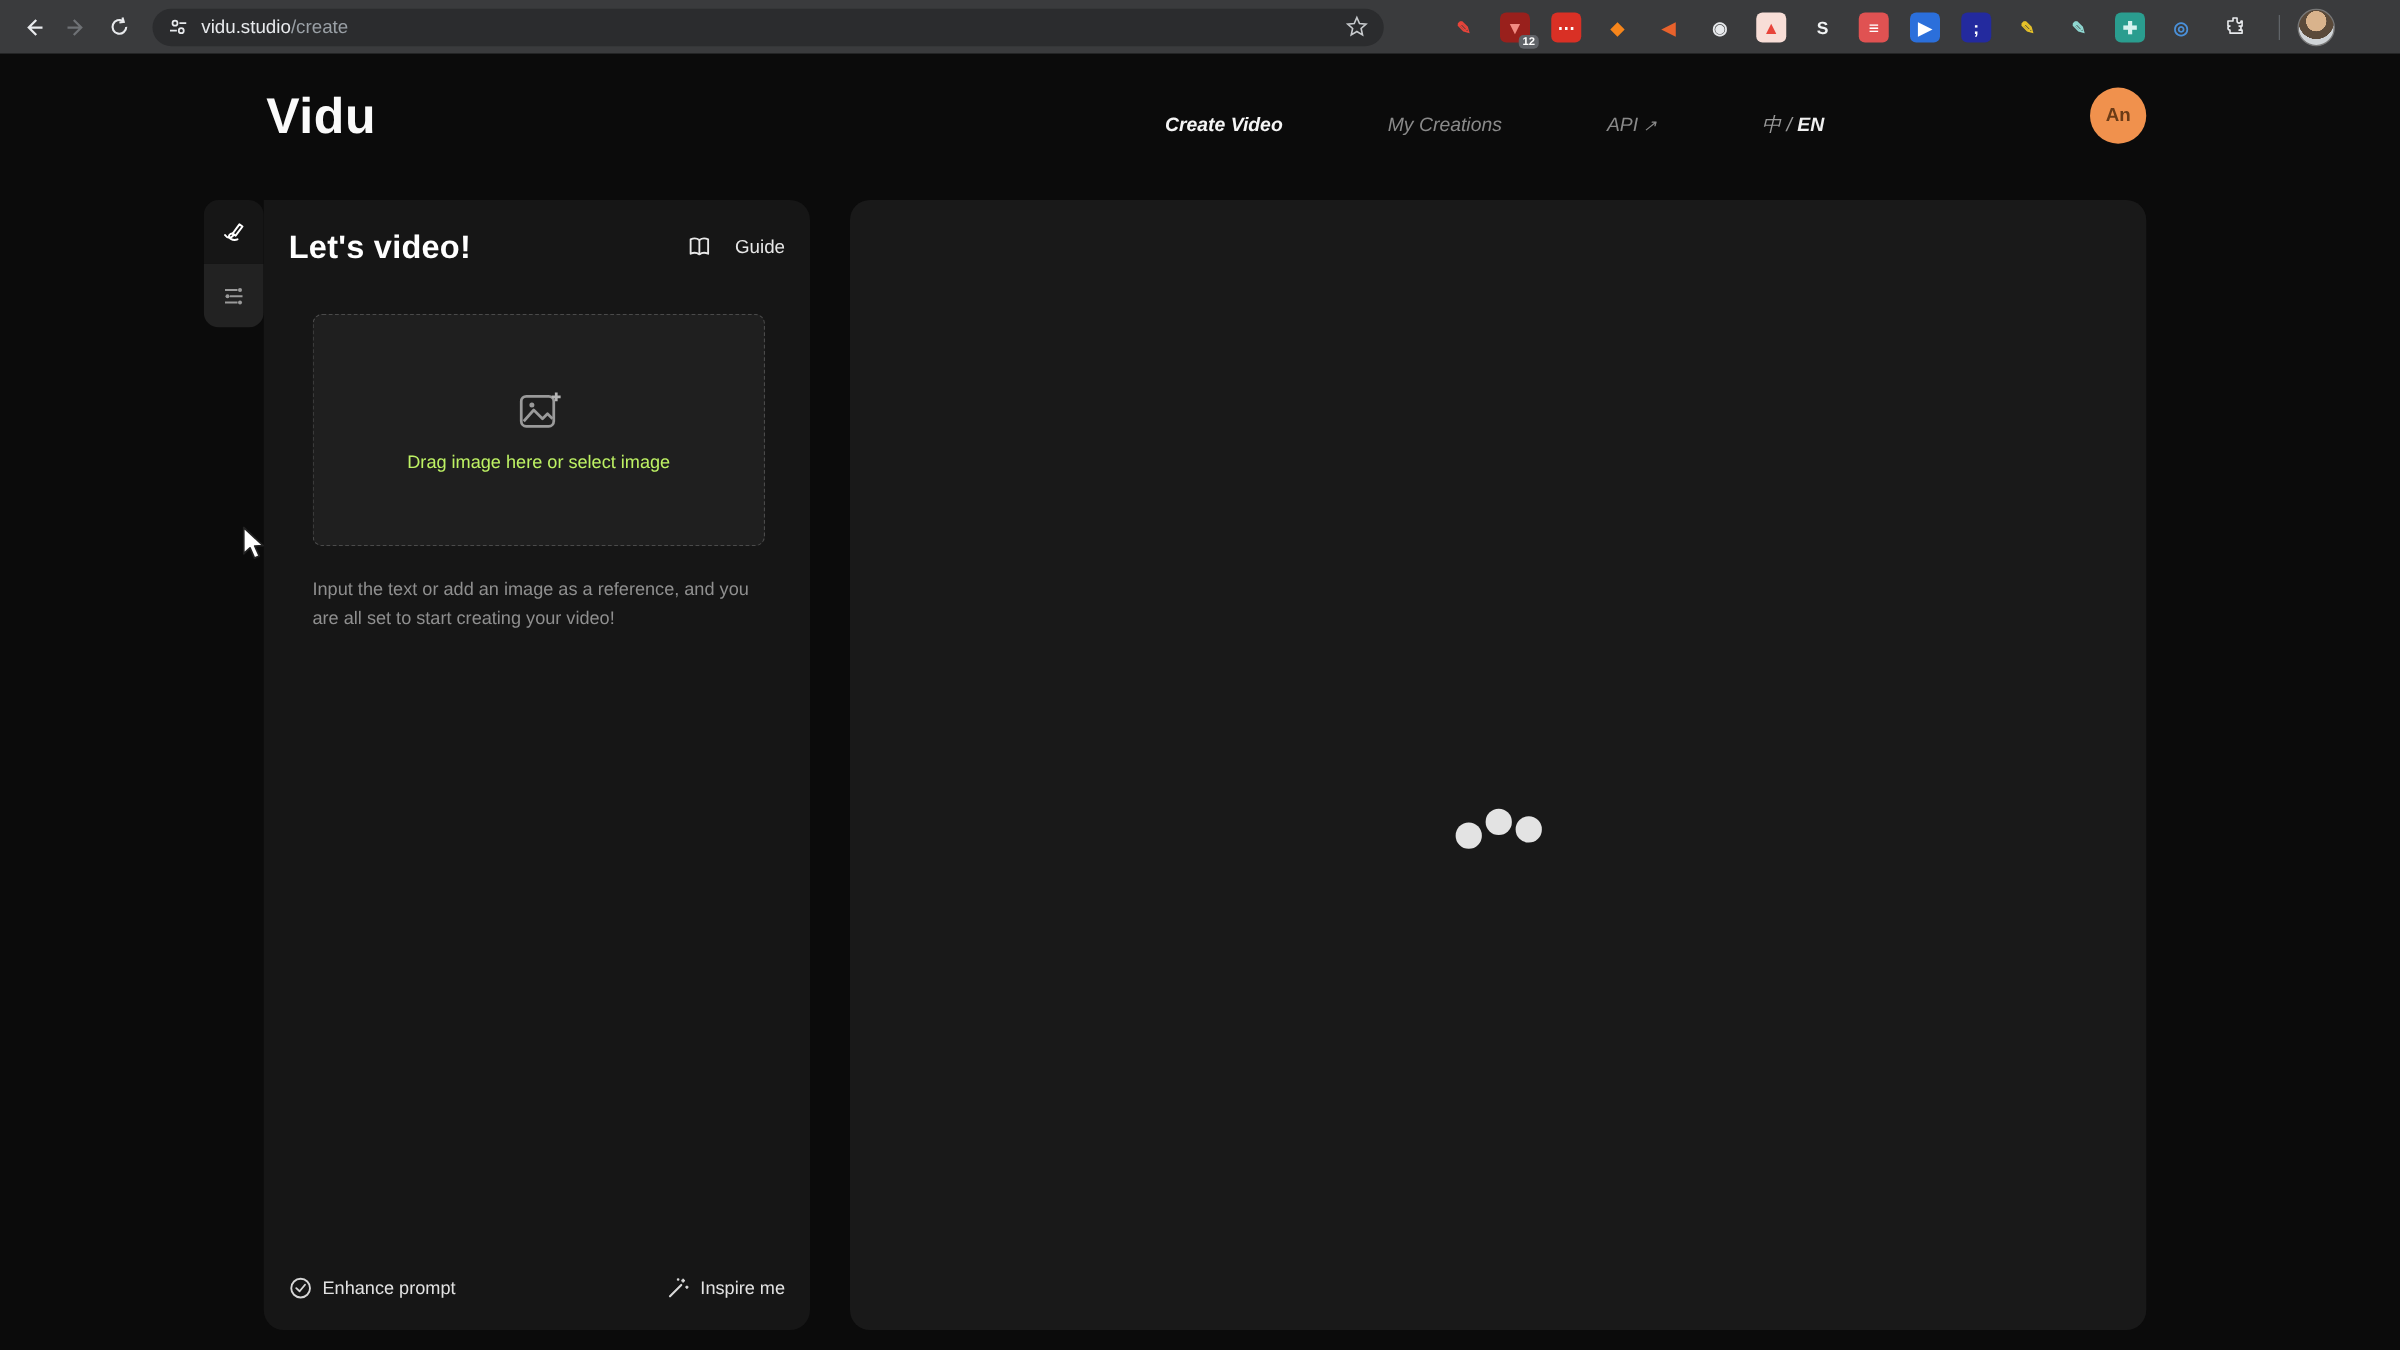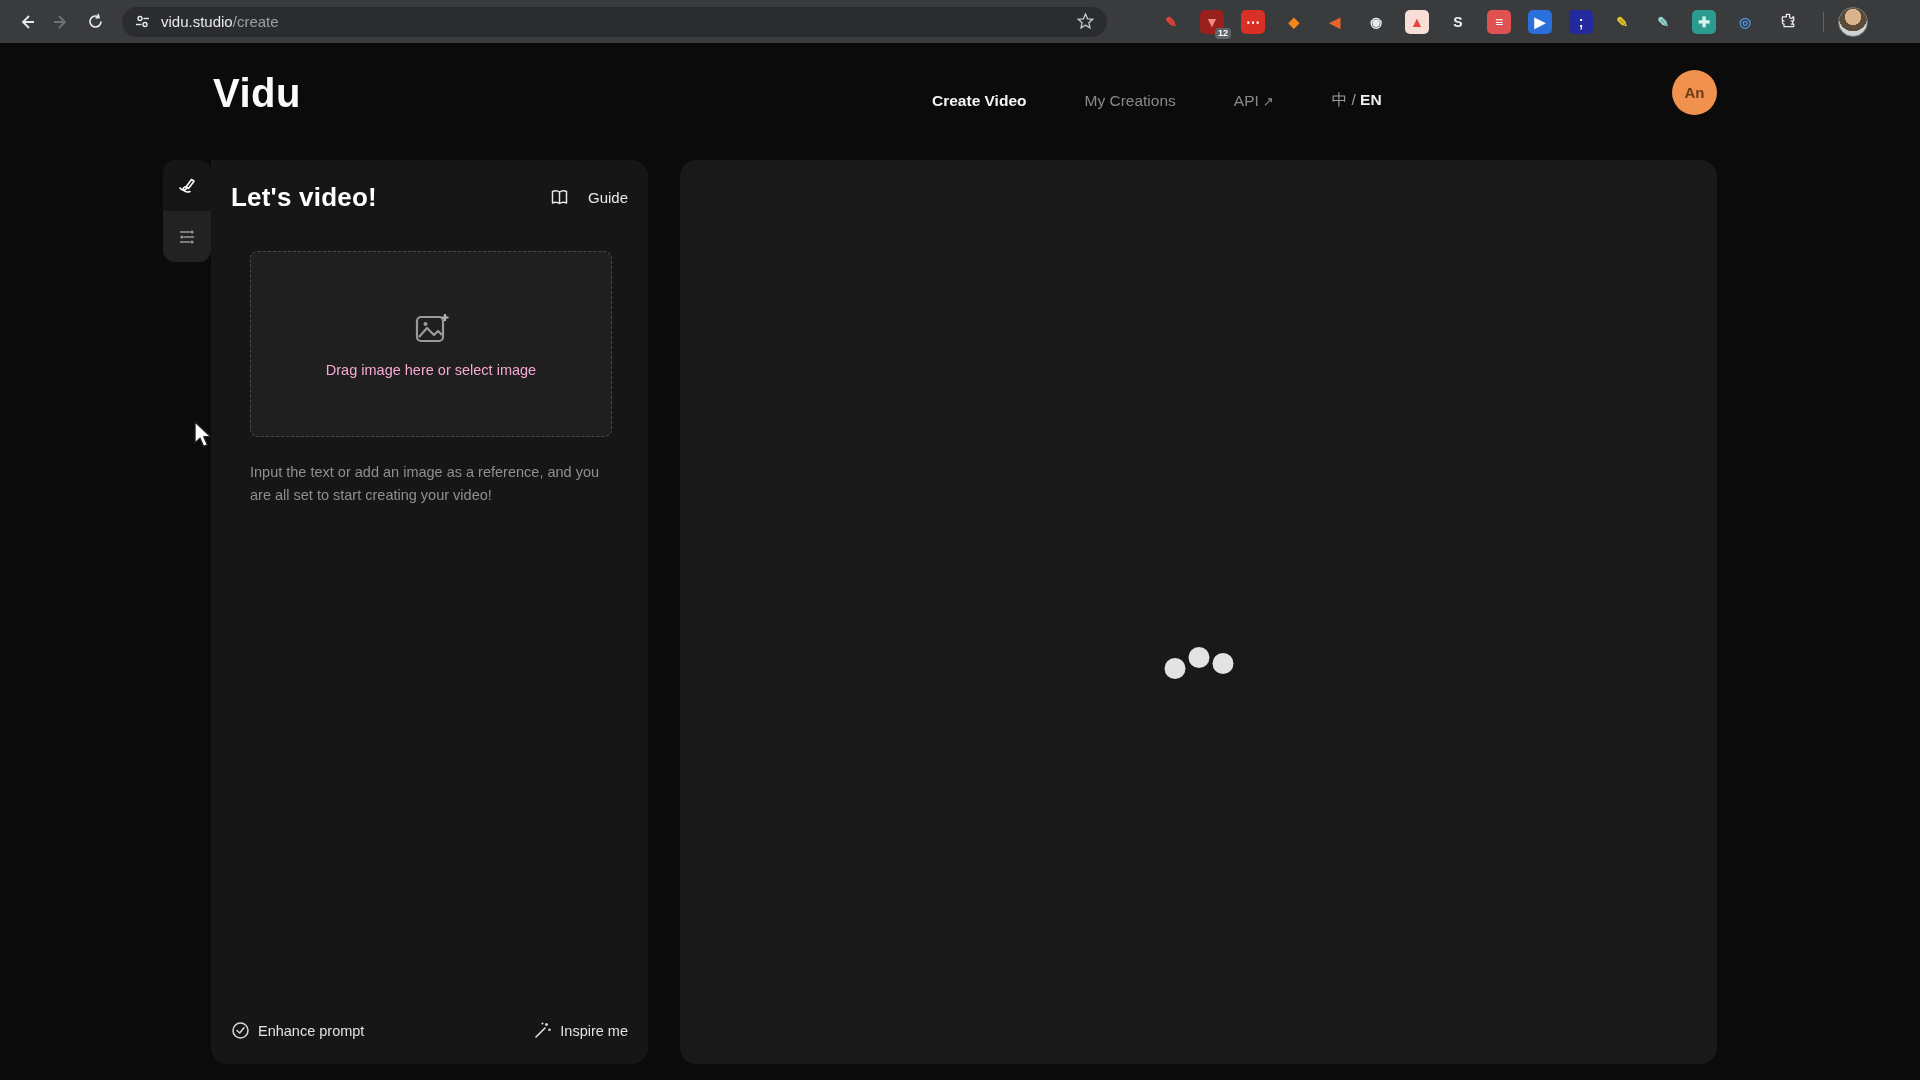--- a/index.html
+++ b/index.html
@@ -27,22 +27,22 @@
   .profile-pic { width:30px; height:30px; border-radius:50%;
                  background:radial-gradient(circle at 50% 32%, #d9b38c 0 34%, #5a4a3a 35% 60%, #cfd3d6 61%);
                  border:1px solid #777; }
 
   
   .app { position:absolute; left:0; top:43px; width:1920px; height:1037px; background:#0b0b0b; }
 
   .logo { position:absolute; left:213px; top:28px; color:#fafafa; font-size:40px;
           font-weight:800; letter-spacing:0.5px; }
 
-  .nav { position:absolute; left:932px; top:47px; display:flex; align-items:center; gap:58px;
-         font-size:15.5px; }
+  .nav { position:absolute; left:932px; top:47px; display:flex; align-items:center; gap:84px;
+         font-size:15.5px;font-style:italic; }
   .nav-item { color:#8a8a8a; font-weight:500; white-space:nowrap; }
   .nav-item.active { color:#f5f5f5; font-weight:600; }
   .nav-item .ext-arrow { font-size:13px; margin-left:4px; }
   .lang { color:#9a9a9a; font-weight:500; white-space:nowrap; }
   .lang .en { color:#f0f0f0; font-weight:600; }
 
   .credits-pill { position:absolute; left:1457px; top:24px; height:49px; padding:0 26px;
                   border:1.5px solid #eeeeee; border-radius:26px; background:transparent;
                   display:flex; align-items:center; color:#fafafa; font-size:16px; font-weight:600; }
   .user-avatar { position:absolute; left:1672px; top:27px; width:45px; height:45px; border-radius:50%;
@@ -60,21 +60,21 @@
            background:#161616; border-radius:0 16px 16px 16px;
            display:flex; flex-direction:column; }
   .panel-head { display:flex; align-items:center; justify-content:space-between;
                 padding:22px 20px 0 20px; }
   .panel-title { color:#ffffff; font-size:26px; font-weight:800; letter-spacing:0.2px; }
   .guide { display:flex; align-items:center; gap:19px; color:#e8e8e8; font-size:15px; font-weight:500; }
 
   .dropzone { margin:38px 36px 0 39px; height:186px; background:#1f1f1f;
               border:1.5px dashed #4a4a4a; border-radius:8px;
               display:flex; flex-direction:column; align-items:center; justify-content:center; gap:14px; }
-  .dropzone-label { color:#f9a8d4; font-size:14.5px; }
+  .dropzone-label { color:#bef264; font-size:14.5px; }
 
   .prompt-input { margin:12px 36px 0 39px; flex:1; background:transparent; border:none; outline:none;
                   resize:none; color:#d8d8d8; font-size:14.5px; line-height:1.58;
                   font-family:"Liberation Sans", sans-serif; padding-top:12px; }
   .prompt-input::placeholder { color:#8f8f8f; }
 
   .panel-foot { display:flex; align-items:center; justify-content:space-between;
                 padding:0 20px 24px 20px; }
   .foot-action { display:flex; align-items:center; gap:8px; color:#e2e2e2;
                  font-size:14.5px; font-weight:500; }

